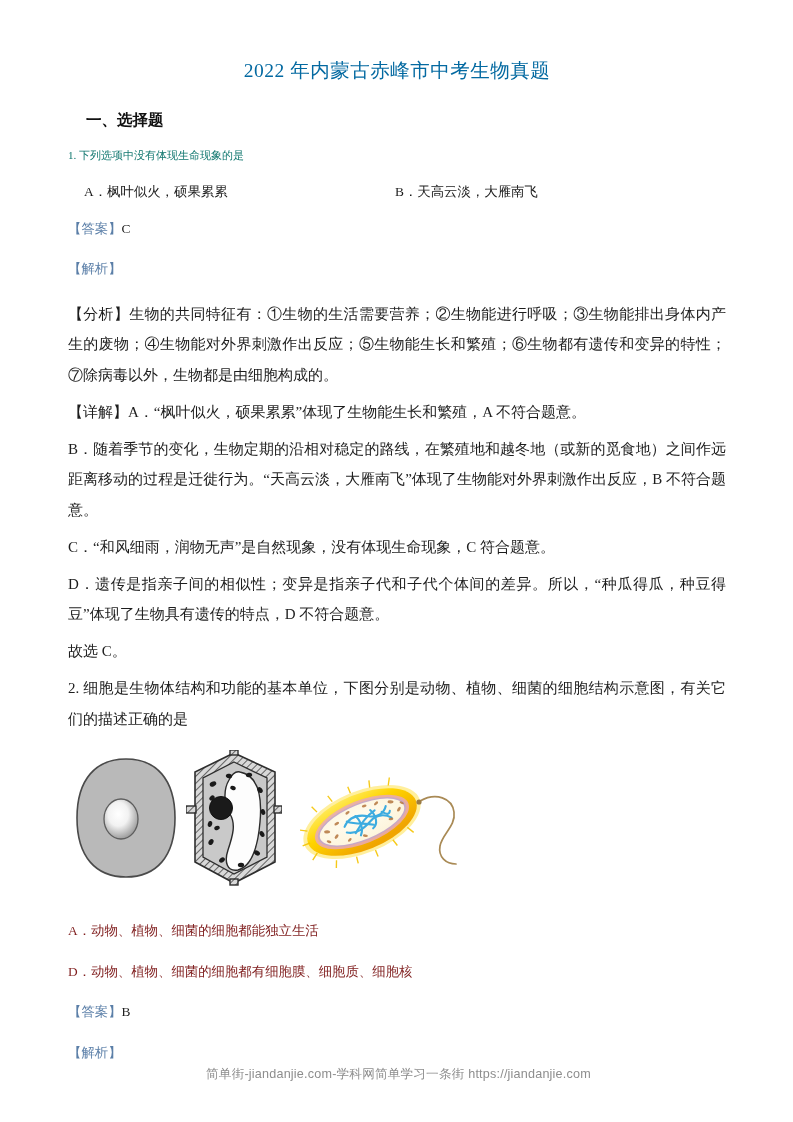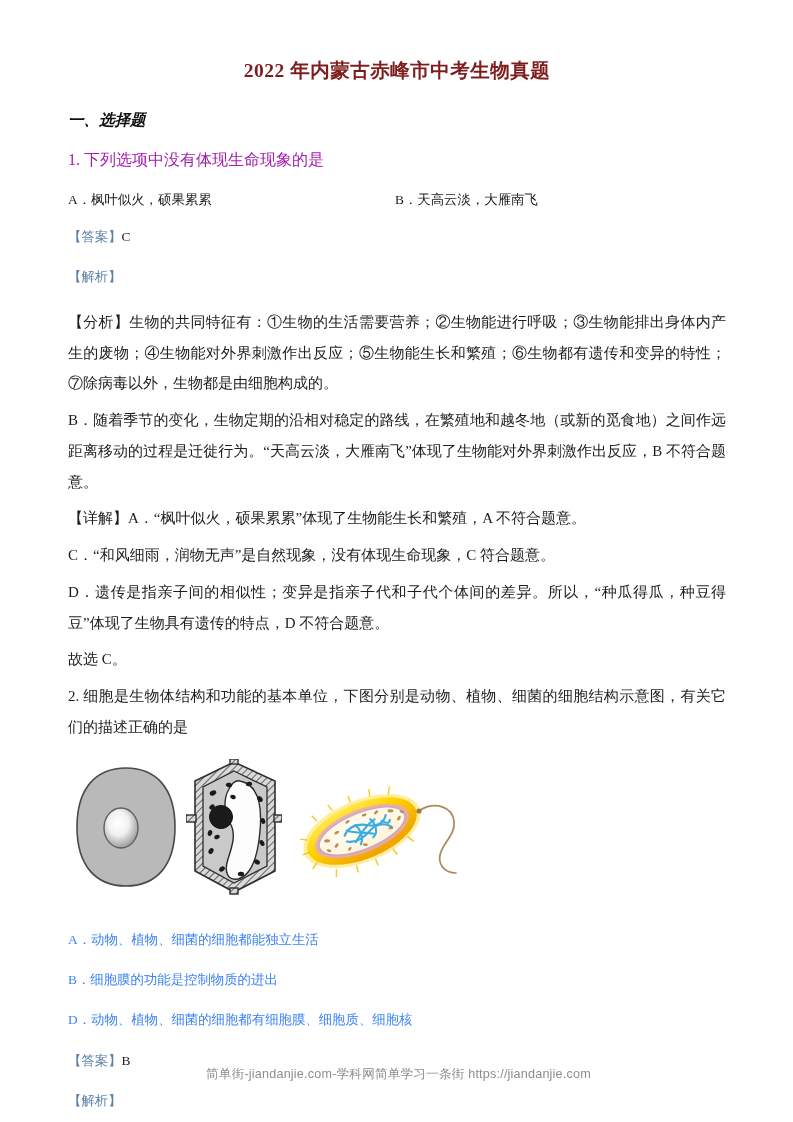--- a/index.html
+++ b/index.html
@@ -25,79 +25,78 @@
   .content {
     position: absolute;
     left: 68px;
     top: 58px;
     width: 658px;
   }
 
   .doc-title {
     text-align: center;
     font-size: 19.5px;
-    font-weight: bold;
+    font-weight: normal;
     letter-spacing: .5px;
     margin: 0 0 26px 0;
     line-height: 1.3;
-    color: #7f1d1d;
+    color: #0369a1;
   }
 
   .section-heading {
     font-size: 15.5px;
     font-weight: bold;
-    margin: 0 0 16px 0;
+    margin: 0 0 16px 18px;
     line-height: 1.4;
     color: #111;
-    font-style: italic;
   }
 
   .q-line {
-    font-size: 16px;
+    font-size: 11px;
     line-height: 1.62;
     margin: 0 0 16px 0;
     text-align: justify;
-    color: #a21caf;
+    color: #0f766e;
   }
 
   .para {
     font-size: 15px;
     line-height: 2.05;
     margin: 0 0 6px 0;
     text-align: justify;
     text-justify: inter-ideograph;
     color: #1d1d1d;
   }
 
   .opt-row {
     position: relative;
     font-size: 13.4px;
     line-height: 1.6;
     margin: 0 0 19px 0;
     height: 18px;
   }
   .opt-left {
     position: absolute;
-    left: 0;
+    left: 16px;
     top: 0;
     white-space: nowrap;
   }
   .opt-right {
     position: absolute;
     left: 327px;
     top: 0;
     white-space: nowrap;
   }
 
   .opt-single {
     font-size: 13.4px;
     line-height: 1.6;
     margin: 0 0 19px 0;
     white-space: nowrap;
-    color: #3b82f6;
+    color: #7f1d1d;
   }
 
   .meta-line {
     font-size: 13.4px;
     line-height: 1.6;
     margin: 12px 0 19px 0;
     color: #1d1d1d;
   }
   .meta-label {
     color: #5b7fa8;
@@ -154,23 +153,23 @@
     <div class="meta-line">
       <span class="meta-label">【答案】</span><span class="meta-value">C</span>
     </div>
 
     <div class="meta-line">
       <span class="meta-label">【解析】</span>
     </div>
 
     <div class="para">【分析】生物的共同特征有：①生物的生活需要营养；②生物能进行呼吸；③生物能排出身体内产生的废物；④生物能对外界刺激作出反应；⑤生物能生长和繁殖；⑥生物都有遗传和变异的特性；⑦除病毒以外，生物都是由细胞构成的。</div>
 
+    <div class="para">【详解】A．“枫叶似火，硕果累累”体现了生物能生长和繁殖，A 不符合题意。</div>
+
     <div class="para">B．随着季节的变化，生物定期的沿相对稳定的路线，在繁殖地和越冬地（或新的觅食地）之间作远距离移动的过程是迁徙行为。“天高云淡，大雁南飞”体现了生物能对外界刺激作出反应，B 不符合题意。</div>
-
-    <div class="para">【详解】A．“枫叶似火，硕果累累”体现了生物能生长和繁殖，A 不符合题意。</div>
 
     <div class="para">C．“和风细雨，润物无声”是自然现象，没有体现生命现象，C 符合题意。</div>
 
     <div class="para">D．遗传是指亲子间的相似性；变异是指亲子代和子代个体间的差异。所以，“种瓜得瓜，种豆得豆”体现了生物具有遗传的特点，D 不符合题意。</div>
 
     <div class="para">故选 C。</div>
 
     <div class="para">2. 细胞是生物体结构和功能的基本单位，下图分别是动物、植物、细菌的细胞结构示意图，有关它们的描述正确的是</div>
 
     <div class="figure-block">
@@ -293,21 +292,20 @@
           </g>
         </g>
 
         <path d="M120 37 C136 28 152 34 154 48 C156 62 142 70 140 82 C138 93 146 100 156 100" fill="none" stroke="#a98a55" stroke-width="1.7" stroke-linecap="round"></path>
         <circle cx="119" cy="38" r="2.6" fill="#9a7b45"></circle>
       </svg>
 
     </div>
 
     <div class="opt-single">A．动物、植物、细菌的细胞都能独立生活</div>
-    <div class="opt-single">B．细胞膜的功能是控制物质的进出</div>
     <div class="opt-single">D．动物、植物、细菌的细胞都有细胞膜、细胞质、细胞核</div>
 
     <div class="meta-line">
       <span class="meta-label">【答案】</span><span class="meta-value">B</span>
     </div>
 
     <div class="meta-line">
       <span class="meta-label">【解析】</span>
     </div>
 

